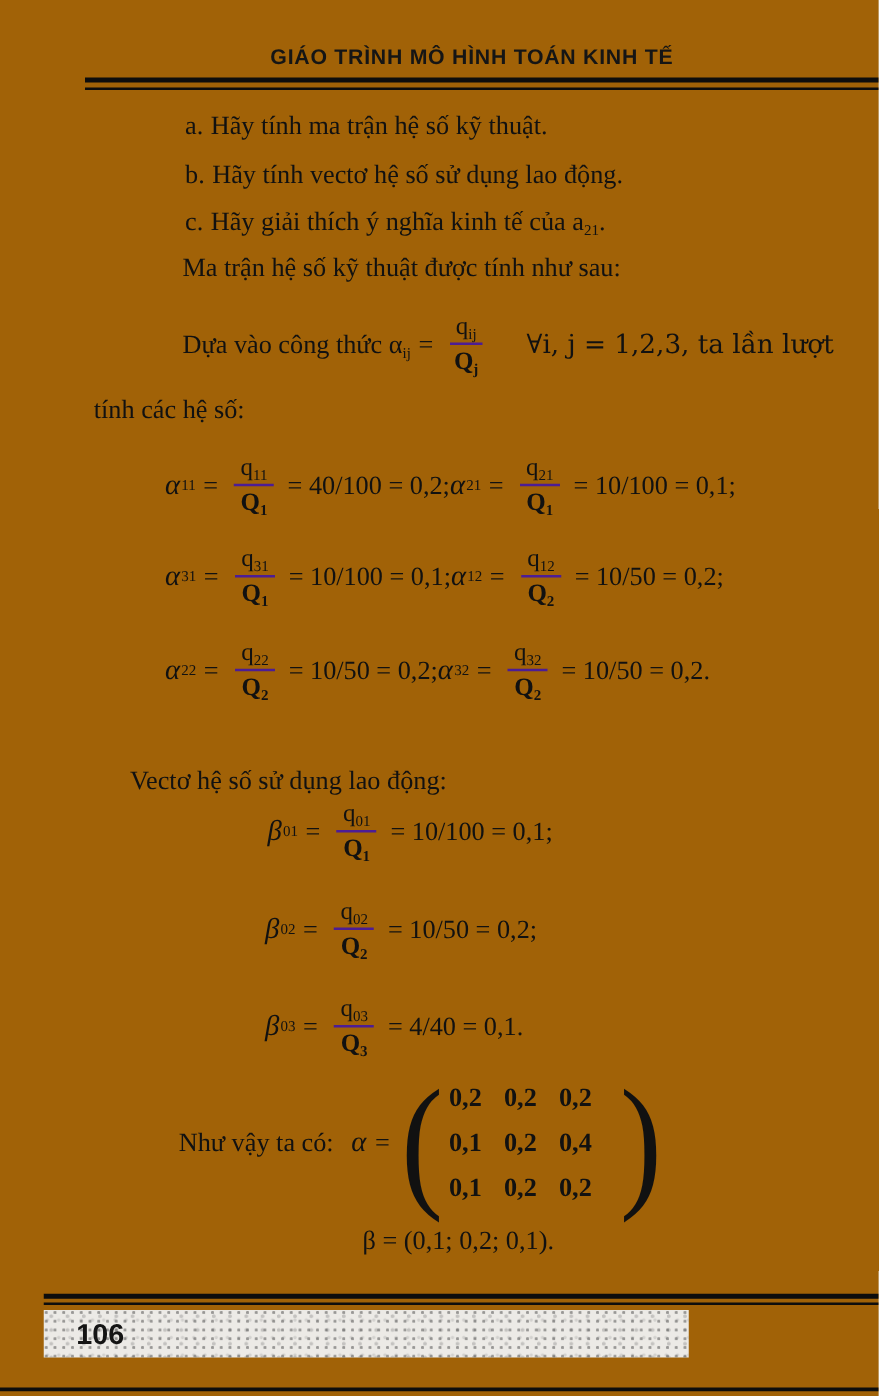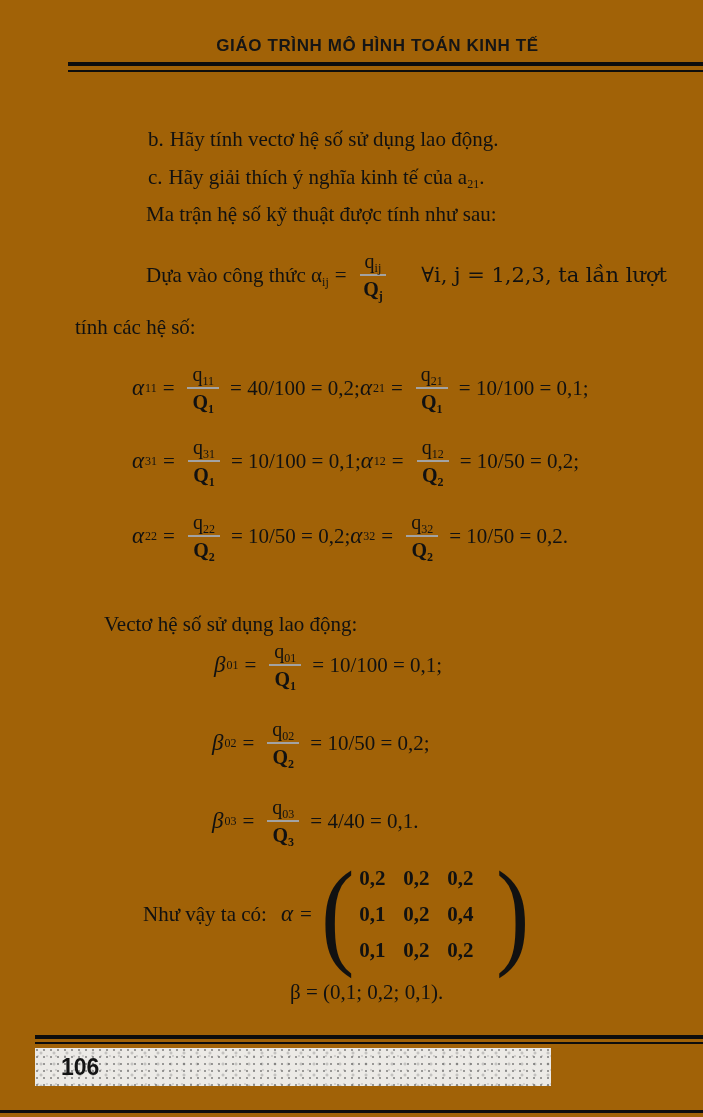--- a/index.html
+++ b/index.html
@@ -17,21 +17,21 @@
   .hdr-rule{position:absolute;top:62px;left:68px;right:0;}
   .hdr-rule .r1{height:4px;background:#0d0d0d;}
   .hdr-rule .r2{height:2px;background:#0d0d0d;margin-top:4px;}
   
   .line{position:absolute;font-size:21px;white-space:nowrap;}
   .item-marker{display:inline-block;margin-right:6px;}
   sub{font-size:12px;line-height:0;vertical-align:-4px;letter-spacing:0;}
   
   .frac{display:inline-flex;flex-direction:column;align-items:center;
         vertical-align:middle;margin:0 7px;font-size:20px;line-height:1.15;}
-  .frac .num{border-bottom:2px solid #a3a3a3;padding:0 5px 1px;}
+  .frac .num{border-bottom:2px solid #4c1d95;padding:0 5px 1px;}
   .frac .den{padding-top:2px;font-weight:bold;}
   .gsym{font-style:italic;font-size:23px;margin-right:1px;}
   .eqrow{position:absolute;display:flex;align-items:center;font-size:21px;white-space:nowrap;}
   .eqsign{margin:0 6px;}
   .tail{margin-left:4px;}
   .forall{font-family:"DejaVu Serif","DejaVu Sans",serif;}
   
   .matrix-wrap{position:absolute;display:flex;align-items:center;font-size:21px;}
   .paren{font-family:"Liberation Serif",serif;font-size:118px;font-weight:400;
          line-height:.82;transform:scaleX(.85);color:#111;}
@@ -61,20 +61,23 @@
 <body>
 
 <div class="page">
 
   <div class="hdr-title">GIÁO TRÌNH MÔ HÌNH TOÁN KINH TẾ</div>
   <div class="hdr-rule">
     <div class="r1"></div>
     <div class="r2"></div>
   </div>
 
+  <div class="line" style="top:88px;left:148px;">
+    <span class="item-marker">a.</span><span>Hãy tính ma trận hệ số kỹ thuật.</span>
+  </div>
   <div class="line" style="top:127px;left:148px;">
     <span class="item-marker">b.</span><span>Hãy tính vectơ hệ số sử dụng lao động.</span>
   </div>
   <div class="line" style="top:165px;left:148px;">
     <span class="item-marker">c.</span><span>Hãy giải thích ý nghĩa kinh tế của a</span><sub>21</sub><span>.</span>
   </div>
   <div class="line" style="top:202px;left:146px;">Ma trận hệ số kỹ thuật được tính như sau:</div>
 
   <div class="eqrow" style="top:243px;left:146px;height:64px;">
     <span><span>Dựa vào công thức α</span><sub>ij</sub></span>

